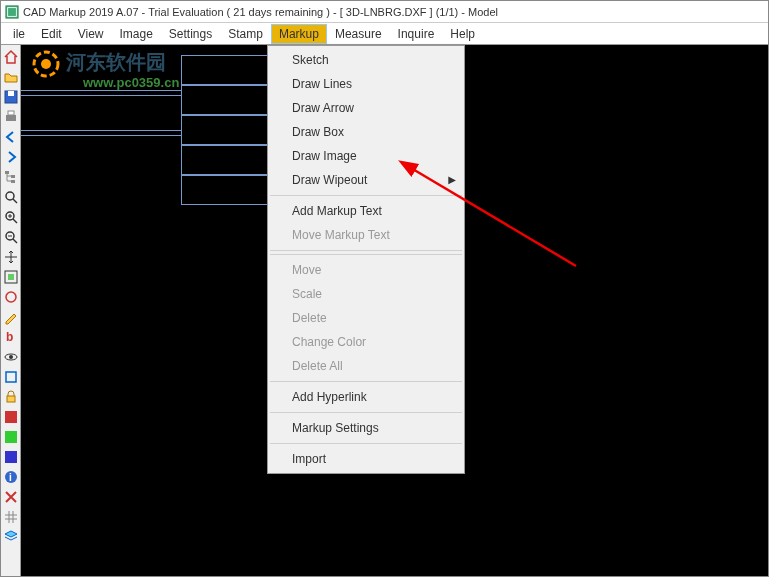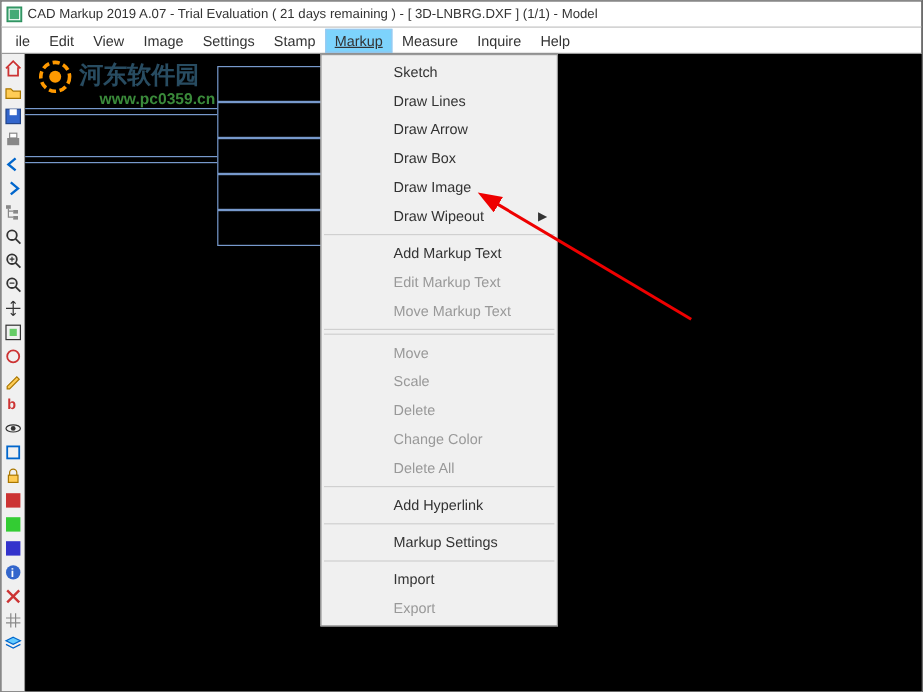--- a/index.html
+++ b/index.html
@@ -3,37 +3,37 @@
 <meta charset="utf-8">
 <style>
 * { margin: 0; padding: 0; box-sizing: border-box; font-family: "Microsoft YaHei", Arial, sans-serif; }
 body { width: 769px; height: 577px; background: #000; overflow: hidden; position: relative; border: 1px solid #888; }
 
 .titlebar { height: 22px; background: #fff; display: flex; align-items: center; padding-left: 4px; font-size: 11px; color: #333; border-bottom: 1px solid #ccc; }
 .titlebar-icon { width: 14px; height: 14px; margin-right: 4px; }
 
 .menubar { height: 22px; background: #fff; display: flex; align-items: center; padding-left: 4px; font-size: 12px; color: #333; border-bottom: 1px solid #999; text-align: center; }
 .menu-item { padding: 3px 8px; cursor: default; }
-.menu-item.active { background: #7dd3fc; border: 1px solid #99c9ef; padding: 2px 7px; text-decoration: underline; }
+.menu-item.active { background: #eab308; border: 1px solid #99c9ef; padding: 2px 7px; }
 
 .toolbar { position: absolute; left: 0; top: 44px; width: 20px; height: 533px; background: #f0f0f0; border-right: 1px solid #999; display: flex; flex-direction: column; align-items: center; padding-top: 2px; }
 .tool-btn { width: 18px; height: 18px; margin: 1px 0; display: flex; align-items: center; justify-content: center; font-size: 10px; }
 
 .canvas { position: absolute; left: 20px; top: 44px; right: 0; bottom: 0; background: #000; }
 
 .watermark { position: absolute; left: 30px; top: 48px; pointer-events: none; z-index: 5; }
 .wm-text { font-size: 20px; font-weight: bold; opacity: 0.45; }
 .wm-main { fill: #5aa8d8; }
 .wm-sub { font-size: 13px; fill: #3a8a3a; font-weight: bold; }
 
 .drawing { position: absolute; left: 20px; top: 100px; pointer-events: none; }
 .dbox { border: 1px solid #7799cc; position: absolute; }
 
 .dropdown { position: absolute; left: 266px; top: 44px; width: 198px; background: #f0f0f0; border: 1px solid #999; box-shadow: 2px 2px 4px rgba(0,0,0,0.3); z-index: 20; padding: 2px 0; }
-.dd-item { padding: 5px 24px 5px 24px; font-size: 12px; color: #333; cursor: default; position: relative; margin-left: 36px; }
+.dd-item { padding: 5px 24px 5px 24px; font-size: 12px; color: #333; cursor: default; position: relative; }
 .dd-item.disabled { color: #999; }
 .dd-item .arrow { position: absolute; right: 8px; top: 6px; font-size: 10px; }
 .dd-sep { height: 1px; background: #d0d0d0; margin: 3px 2px; }
 
 .red-arrow { position: absolute; left: 395px; top: 85px; z-index: 30; pointer-events: none; }
 </style>
 </head>
 <body>
 
 <div class="titlebar">
@@ -224,36 +224,34 @@
 
 <div class="dropdown" id="dropdown">
     <div class="dd-item">Sketch</div>
     <div class="dd-item">Draw Lines</div>
     <div class="dd-item">Draw Arrow</div>
     <div class="dd-item">Draw Box</div>
     <div class="dd-item">Draw Image</div>
     <div class="dd-item">Draw Wipeout<span class="arrow">▶</span></div>
     <div class="dd-sep"></div>
     <div class="dd-item">Add Markup Text</div>
-    <div class="dd-item disabled">Edit Markup Text</div>
     <div class="dd-item disabled">Move Markup Text</div>
     <div class="dd-sep"></div>
     <div class="dd-sep"></div>
     <div class="dd-item disabled">Move</div>
     <div class="dd-item disabled">Scale</div>
     <div class="dd-item disabled">Delete</div>
     <div class="dd-item disabled">Change Color</div>
     <div class="dd-item disabled">Delete All</div>
     <div class="dd-sep"></div>
     <div class="dd-item">Add Hyperlink</div>
     <div class="dd-sep"></div>
     <div class="dd-item">Markup Settings</div>
     <div class="dd-sep"></div>
     <div class="dd-item">Import</div>
-    <div class="dd-item disabled">Export</div>
   </div>
 
 <svg class="red-arrow" width="200" height="200">
   <defs>
       <marker id="ah" markerWidth="10" markerHeight="10" refX="2" refY="3" orient="auto">
         <path d="M0,0 L0,6 L8,3 z" fill="#e00"></path>
       </marker>
     </defs>
   <line x1="180" y1="180" x2="15" y2="82" stroke="#e00" stroke-width="2.5" marker-end="url(#ah)"></line>
 </svg>

